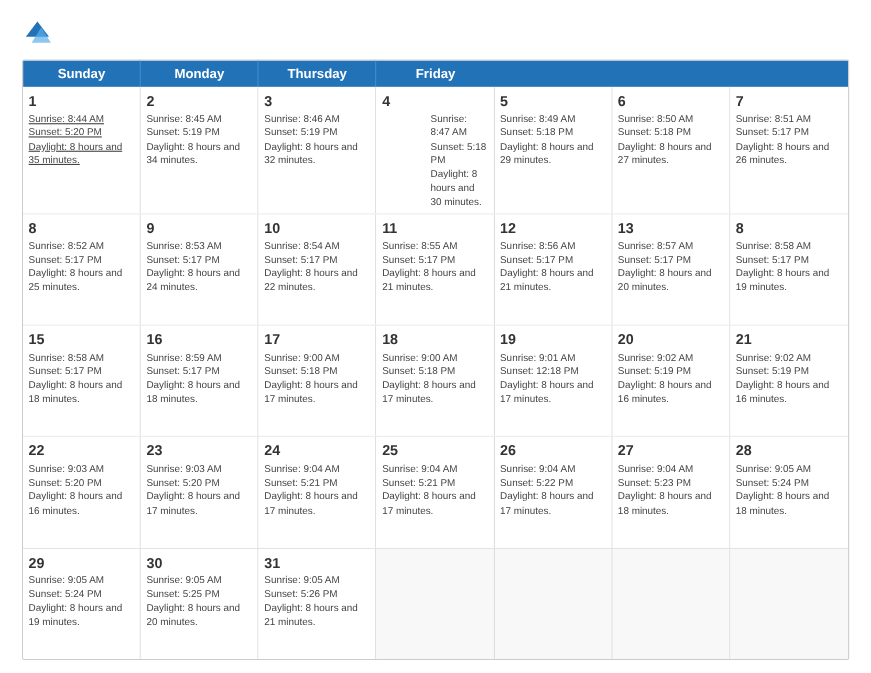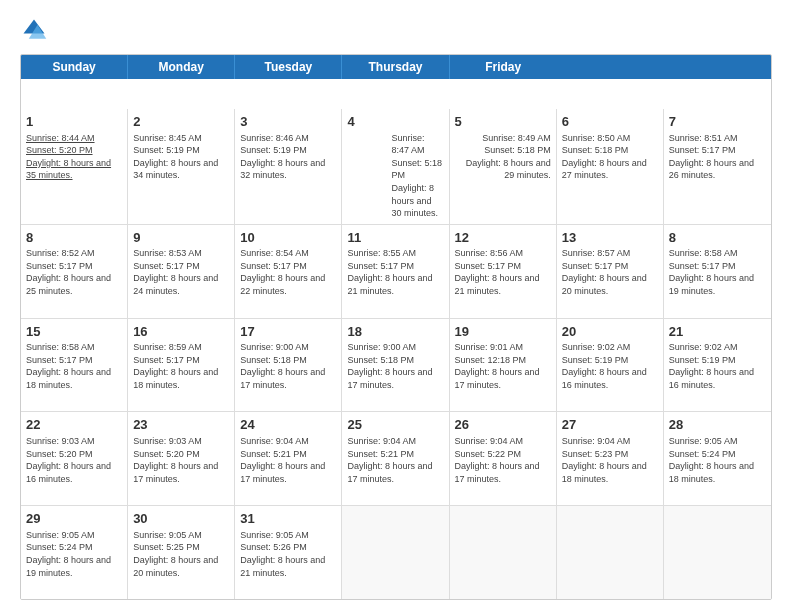--- a/index.html
+++ b/index.html
@@ -53,21 +53,20 @@
       color: #555;
       margin-top: 2px;
     }
     .calendar {
       flex: 1;
       display: flex;
       flex-direction: column;
       border: 1px solid #ccc;
       border-radius: 2px;
       overflow: hidden;
-      gap: 30px;
     }
     .cal-header {
       display: grid;
       grid-template-columns: repeat(7, 1fr);
       background: #2272b8;
     }
     .cal-header-cell {
       color: #fff;
       font-size: 12px;
       font-weight: bold;
@@ -129,21 +128,20 @@
     <div class="title-block">
       <div class="month-title"></div>
       <div class="location"></div>
     </div>
   </div>
 
   <div class="calendar">
     <div class="cal-header">
     <div class="cal-header-cell">Sunday</div>
         <div class="cal-header-cell">Monday</div>
-        <div class="cal-header-cell">Tuesday</div>
         <div class="cal-header-cell">Thursday</div>
         <div class="cal-header-cell">Friday</div>
       </div>
     <div class="cal-body">
     <div class="cal-row">
           <div class="cal-cell">
             <div class="day-num">1</div>
             <div class="cell-text" style="white-space: pre-line; text-decoration: underline;">Sunrise: 8:44 AM
 Sunset: 5:20 PM
 Daylight: 8 hours and 35 minutes.</div>
@@ -161,21 +159,21 @@
 Daylight: 8 hours and 32 minutes.</div>
           </div>
           <div class="cal-cell">
             <div class="day-num">4</div>
             <div class="cell-text" style="white-space: pre-line; margin-left: 44px;">Sunrise: 8:47 AM
 Sunset: 5:18 PM
 Daylight: 8 hours and 30 minutes.</div>
           </div>
           <div class="cal-cell">
             <div class="day-num">5</div>
-            <div class="cell-text" style="white-space: pre-line; text-align: right;">Sunrise: 8:49 AM
+            <div class="cell-text" style="white-space: pre-line;">Sunrise: 8:49 AM
 Sunset: 5:18 PM
 Daylight: 8 hours and 29 minutes.</div>
           </div>
           <div class="cal-cell">
             <div class="day-num">6</div>
             <div class="cell-text" style="white-space: pre-line;">Sunrise: 8:50 AM
 Sunset: 5:18 PM
 Daylight: 8 hours and 27 minutes.</div>
           </div>
           <div class="cal-cell">

